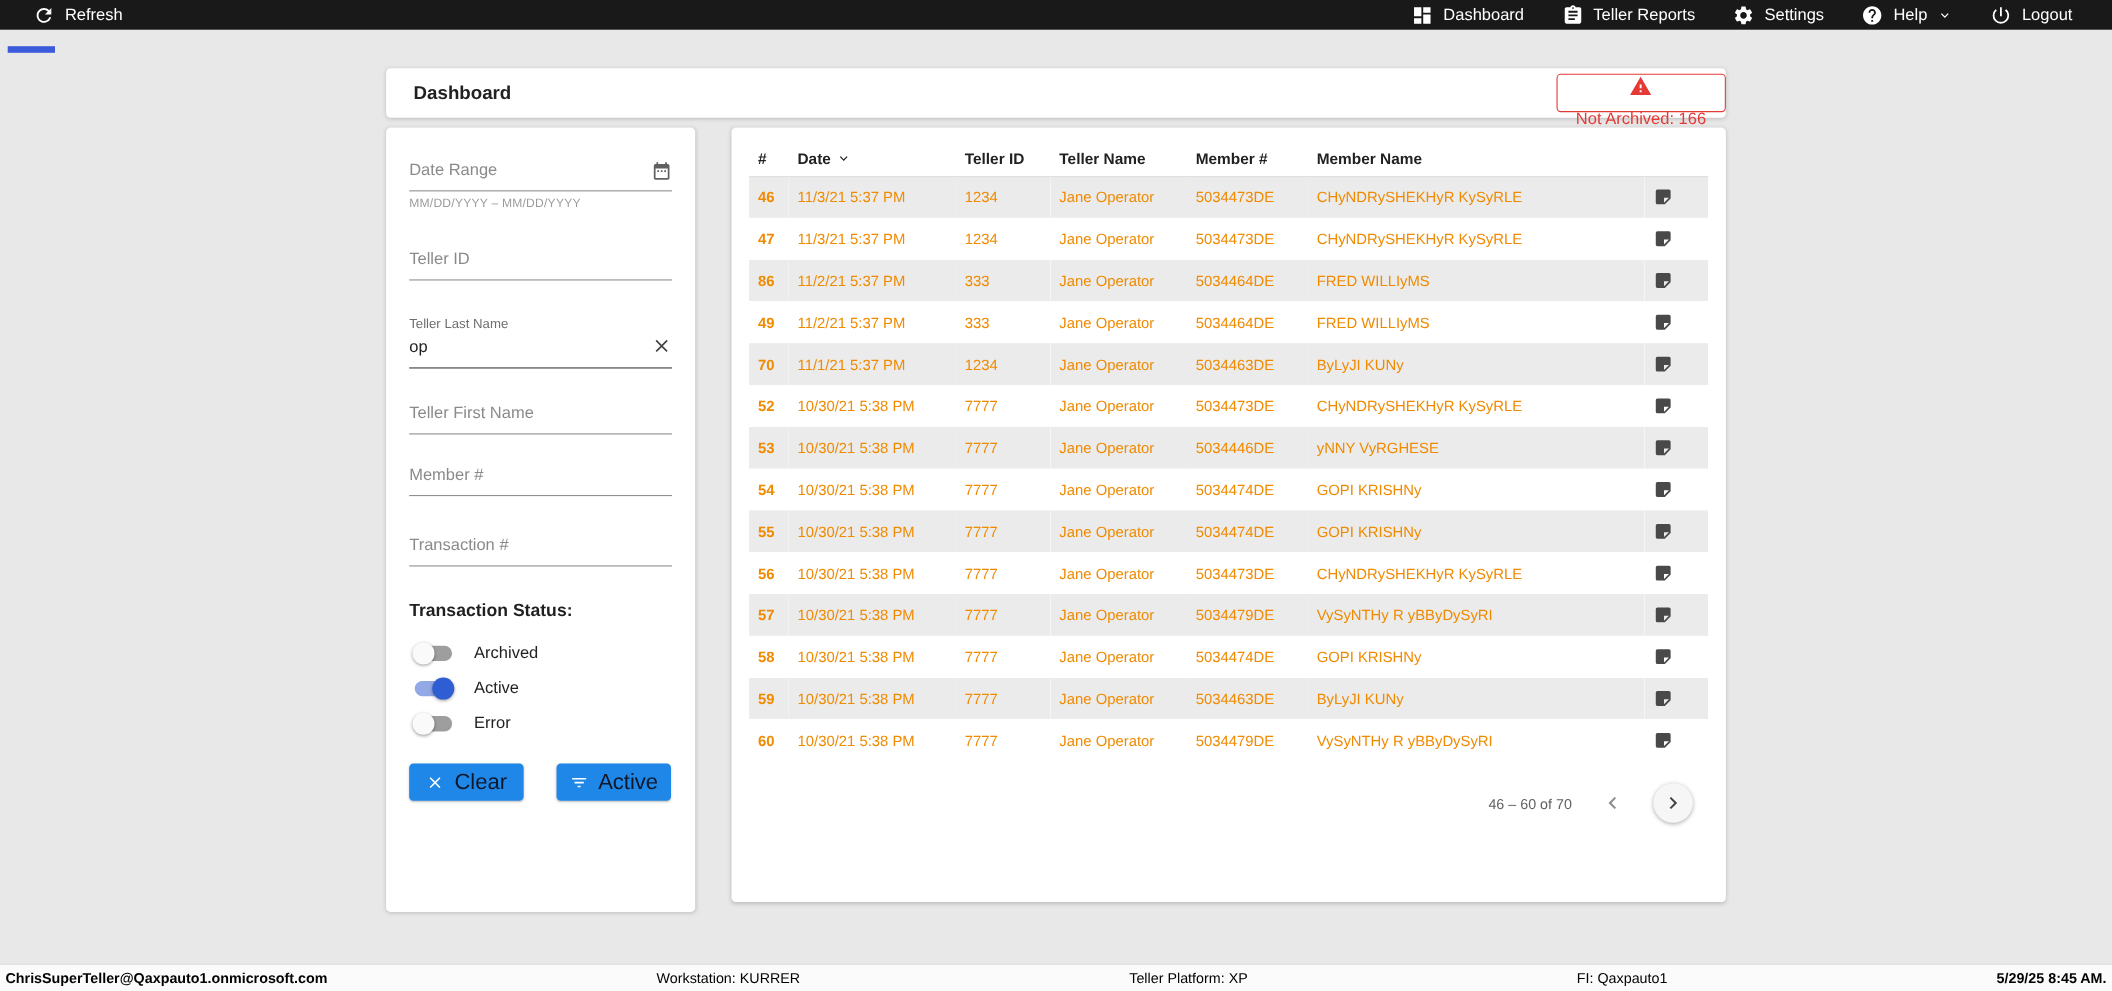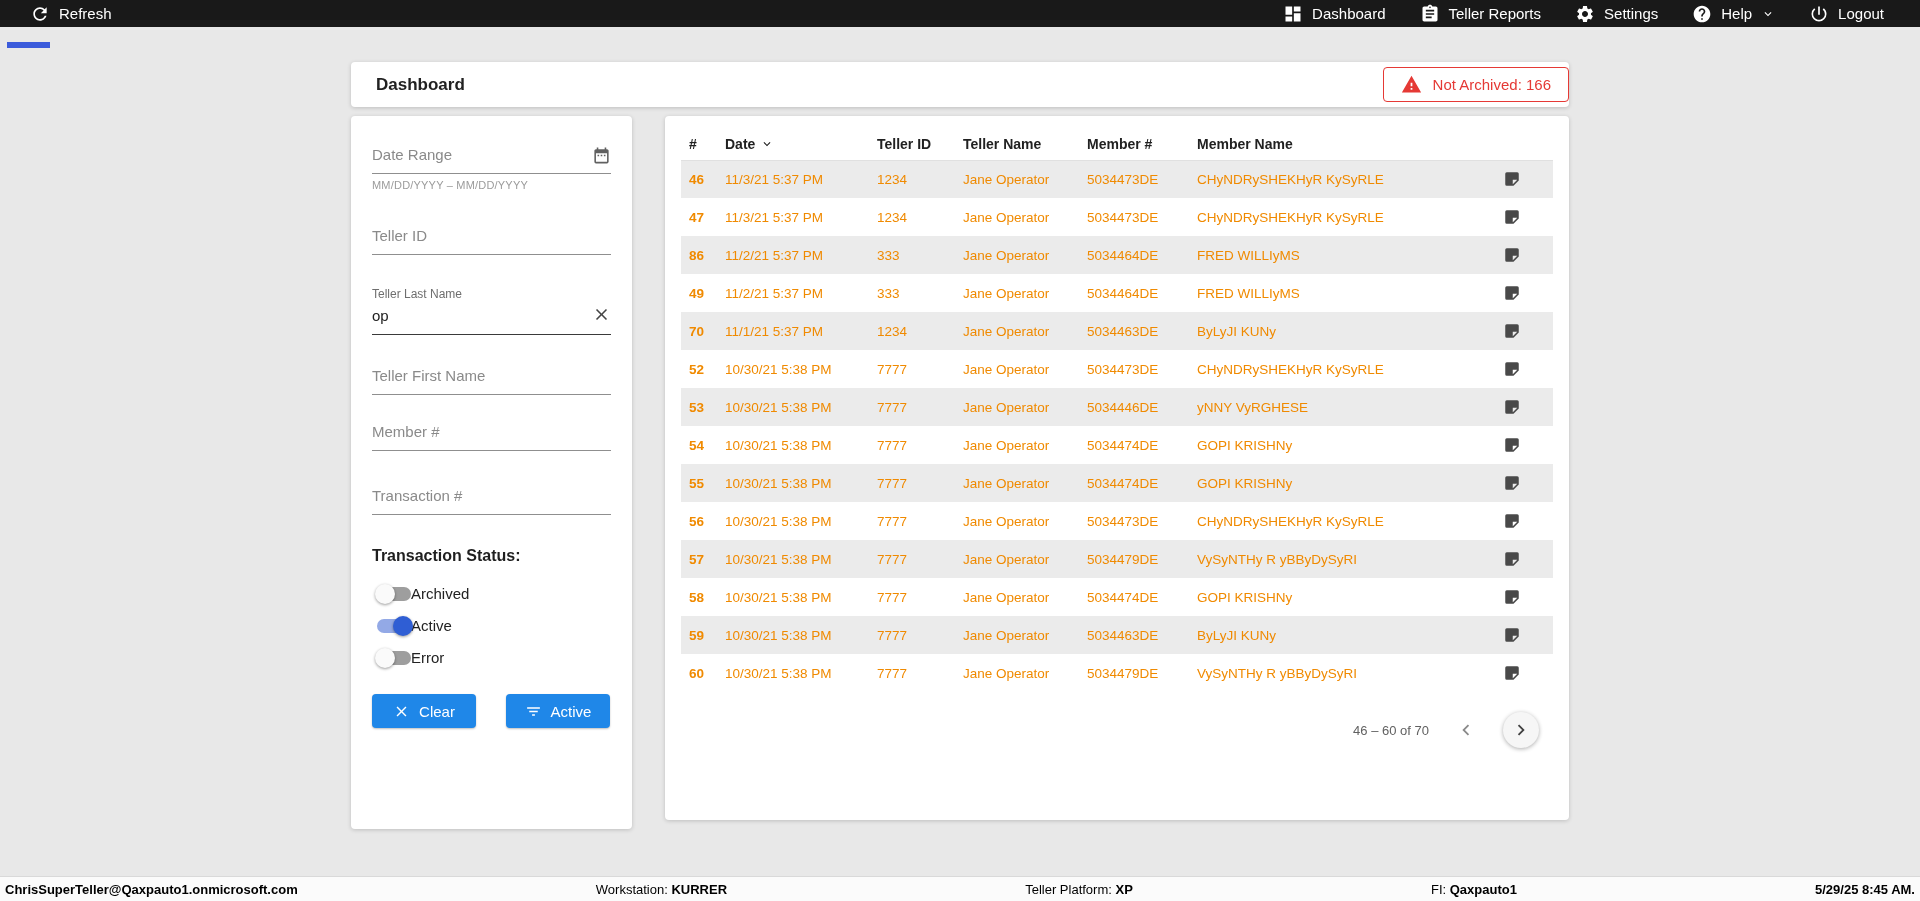--- a/index.html
+++ b/index.html
@@ -28,21 +28,21 @@
   .page-header {
     position:absolute; left:351px; top:62px; width:1218px; height:45px;
     background:#fff; border-radius:4px; box-shadow:0 1px 4px rgba(0,0,0,.18);
     display:flex; align-items:center; padding-left:25px;
   }
   .page-title { font-size:17px; font-weight:bold; color:#212121; }
   .not-archived {
     position:absolute; right:0; top:5px; bottom:5px; background:#fff;
     border:1px solid #e53935; border-radius:4px; color:#e53935;
     display:flex; align-items:center; gap:11px; padding:0 17px;
-    font-size:15px; font-family:inherit; cursor:pointer;
+    font-size:15px; font-family:inherit; cursor:pointer;flex-direction:column;
   }
   .not-archived .ic { fill:#e53935; width:21px; height:21px; }
 
   
   .filter-card {
     position:absolute; left:351px; top:116px; width:281px; height:713px;
     background:#fff; border-radius:4px; box-shadow:0 1px 4px rgba(0,0,0,.18);
     padding:26px 21px;
   }
   .field { position:relative; margin-bottom:32px; }
@@ -58,32 +58,32 @@
   .float-label { display:block; font-size:12px; color:#6e6e6e; margin-bottom:2px; }
   .hint { font-size:11px; color:#9b9b9b; margin-top:5px; letter-spacing:.2px; }
   .field-btn {
     position:absolute; right:0; background:none; border:none; cursor:pointer; padding:0;
     color:#616161; display:flex; align-items:center;
   }
   .field-btn.cal { top:4px; }
   .field-btn.xbtn { top:18px; color:#444; }
   .field-btn .ic { width:19px; height:19px; }
   .status-heading { font-size:16px; font-weight:600; color:#1f1f1f; margin:12px 0 20px; }
-  .toggle-row { display:flex; align-items:center; gap:0; margin-bottom:15px; padding-left:5px; cursor:pointer; }
+  .toggle-row { display:flex; align-items:center; gap:20px; margin-bottom:15px; padding-left:5px; cursor:pointer; }
   .switch { width:34px; height:14px; border-radius:7px; position:relative; display:inline-block; }
   .switch.off { background:#9e9e9e; }
   .switch.on  { background:#93a9e6; }
   .knob { width:20px; height:20px; border-radius:50%; position:absolute; top:-3px; box-shadow:0 1px 3px rgba(0,0,0,.4); }
   .switch.off .knob { left:-2px; background:#fafafa; }
   .switch.on  .knob { right:-2px; background:#2f5ed4; }
   .toggle-label { font-size:15px; color:#222; }
   .btn-row { display:flex; gap:30px; margin-top:28px; }
   .btn {
-    width:104px; height:34px; background:#1f87e8; color:#ffffff; border:none; border-radius:4px;
-    font-family:inherit; font-size:15px; font-weight:500; cursor:pointer;
+    width:104px; height:34px; background:#1f87e8; color:#0f172a; border:none; border-radius:4px;
+    font-family:inherit; font-size:20px; font-weight:500; cursor:pointer;
     display:inline-flex; align-items:center; justify-content:center; gap:9px;
     box-shadow:0 1px 2px rgba(0,0,0,.25);
   }
   .btn .ic { width:17px; height:17px; fill:#fff; }
 
   
   .table-card {
     position:absolute; left:665px; top:116px; width:904px; height:704px;
     background:#fff; border-radius:4px; box-shadow:0 1px 4px rgba(0,0,0,.18);
     padding:12px 16px 0; overflow:hidden;
@@ -112,21 +112,21 @@
   .page-btn .ic { width:22px; height:22px; fill:#8a8a8a; }
   .page-btn.next { width:36px; height:36px; border-radius:50%; background:#f6f6f6; box-shadow:0 1px 4px rgba(0,0,0,.32); }
   .page-btn.next .ic { fill:#424242; }
 
   
   .statusbar {
     position:absolute; left:0; right:0; bottom:0; height:25px; background:#fbfbfb;
     border-top:1px solid #d9d9d9; display:flex; align-items:center;
     justify-content:space-between; padding:0 5px; font-size:13px; color:#000;
   }
-  .sb b { font-weight:bold; }
+  .sb b { font-weight:normal; }
   .sb.strong { font-weight:bold; }
 </style>
 </head>
 <body>
 
 <div class="topbar">
   <button class="nav-item">
       <svg class="ic " viewBox="0 0 24 24" aria-hidden="true">
         <path d="M17.65 6.35C16.2 4.9 14.21 4 12 4c-4.42 0-7.99 3.58-7.99 8s3.57 8 7.99 8c3.73 0 6.84-2.55 7.73-6h-2.08c-.82 2.33-3.04 4-5.65 4-3.31 0-6-2.69-6-6s2.69-6 6-6c1.66 0 3.14.69 4.22 1.78L13 11h7V4l-2.35 2.35z"></path>
       </svg>

